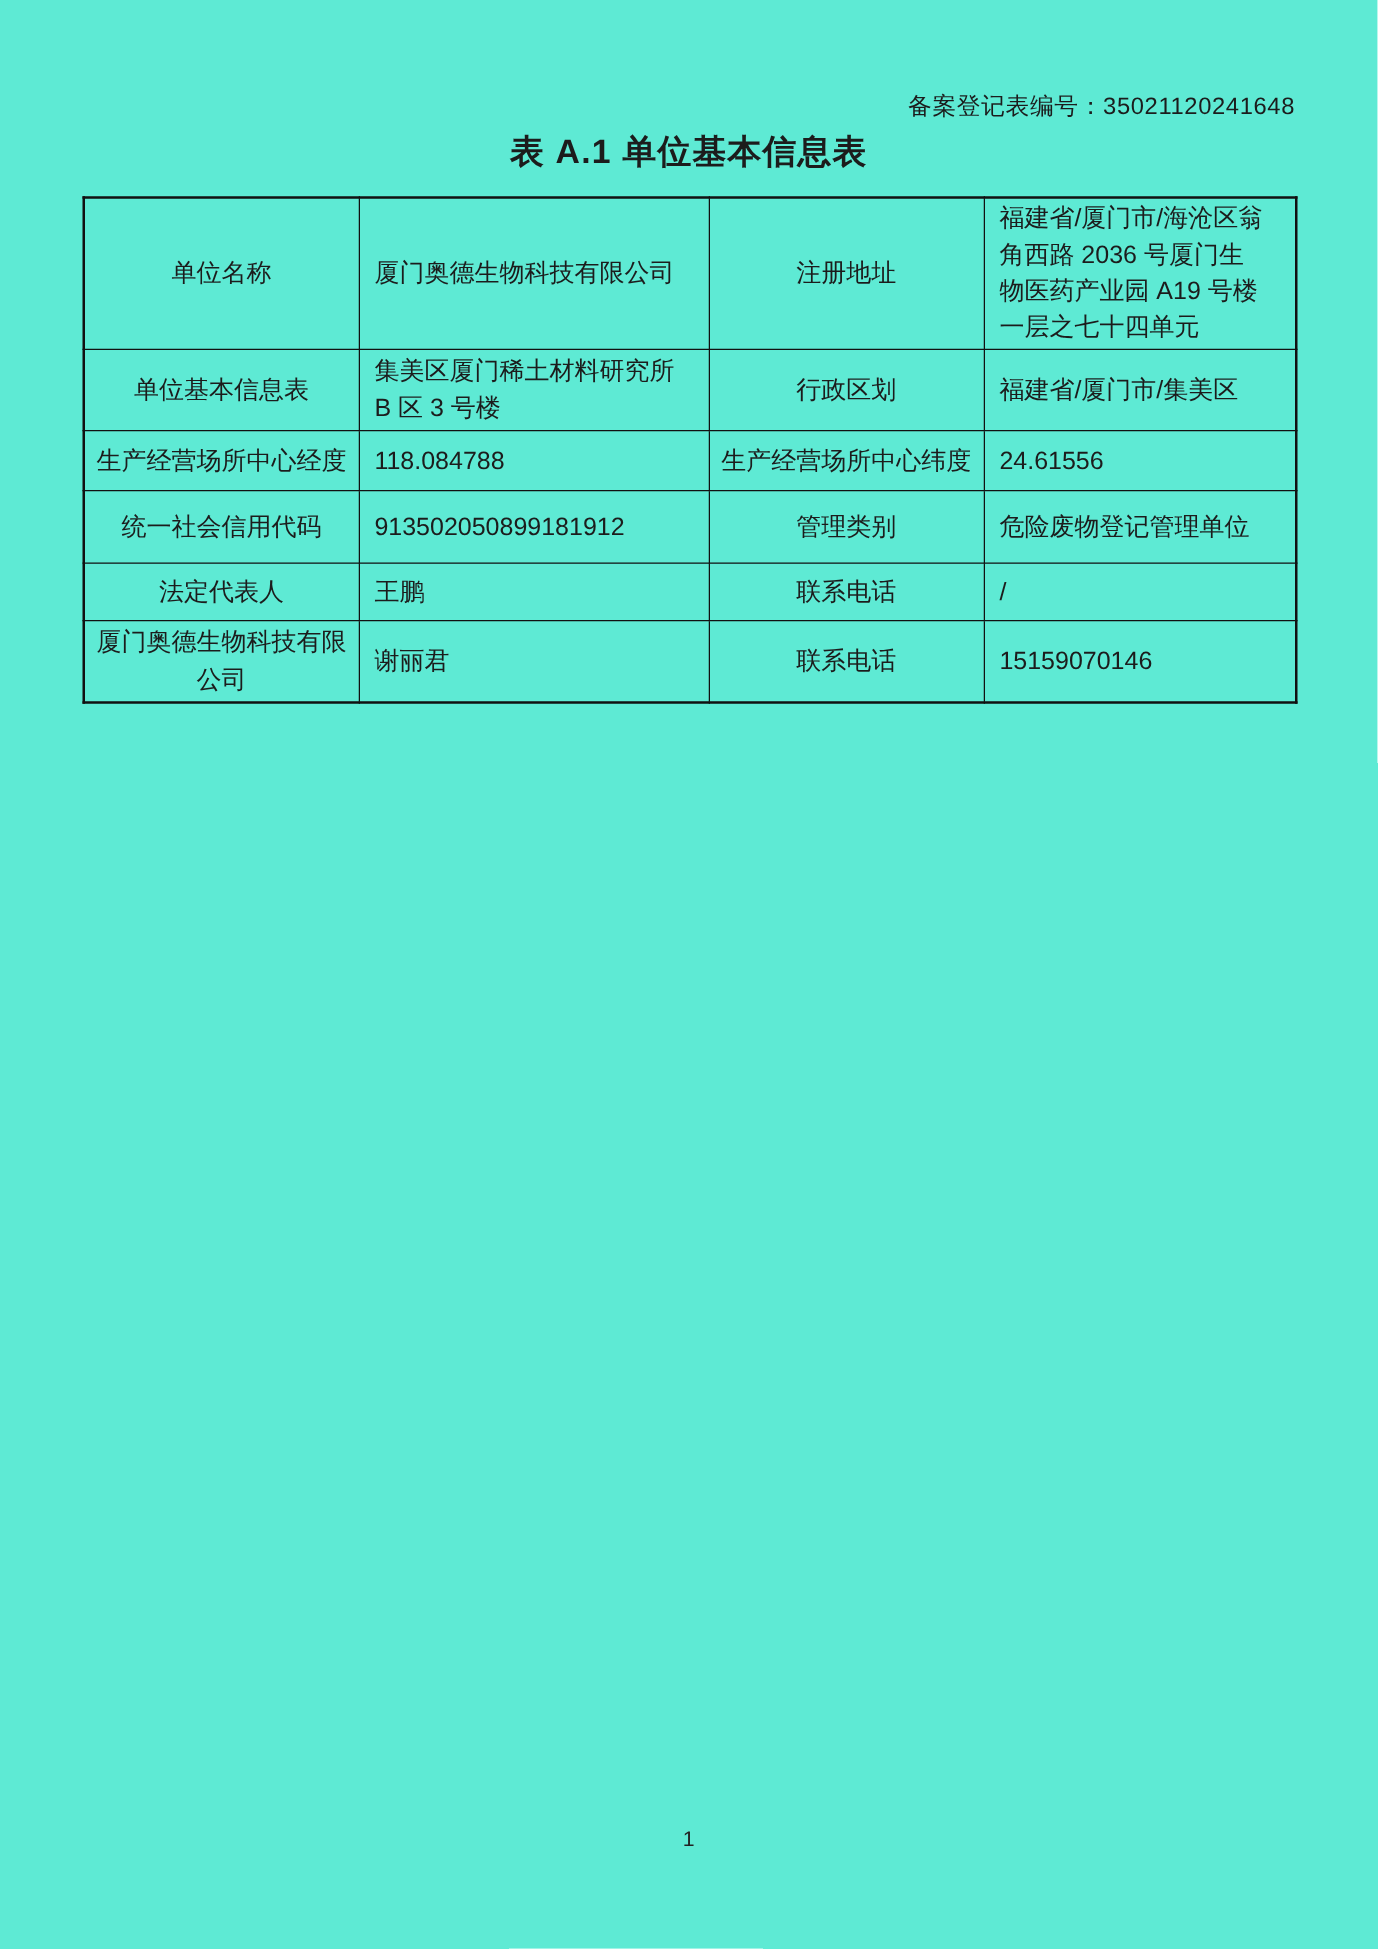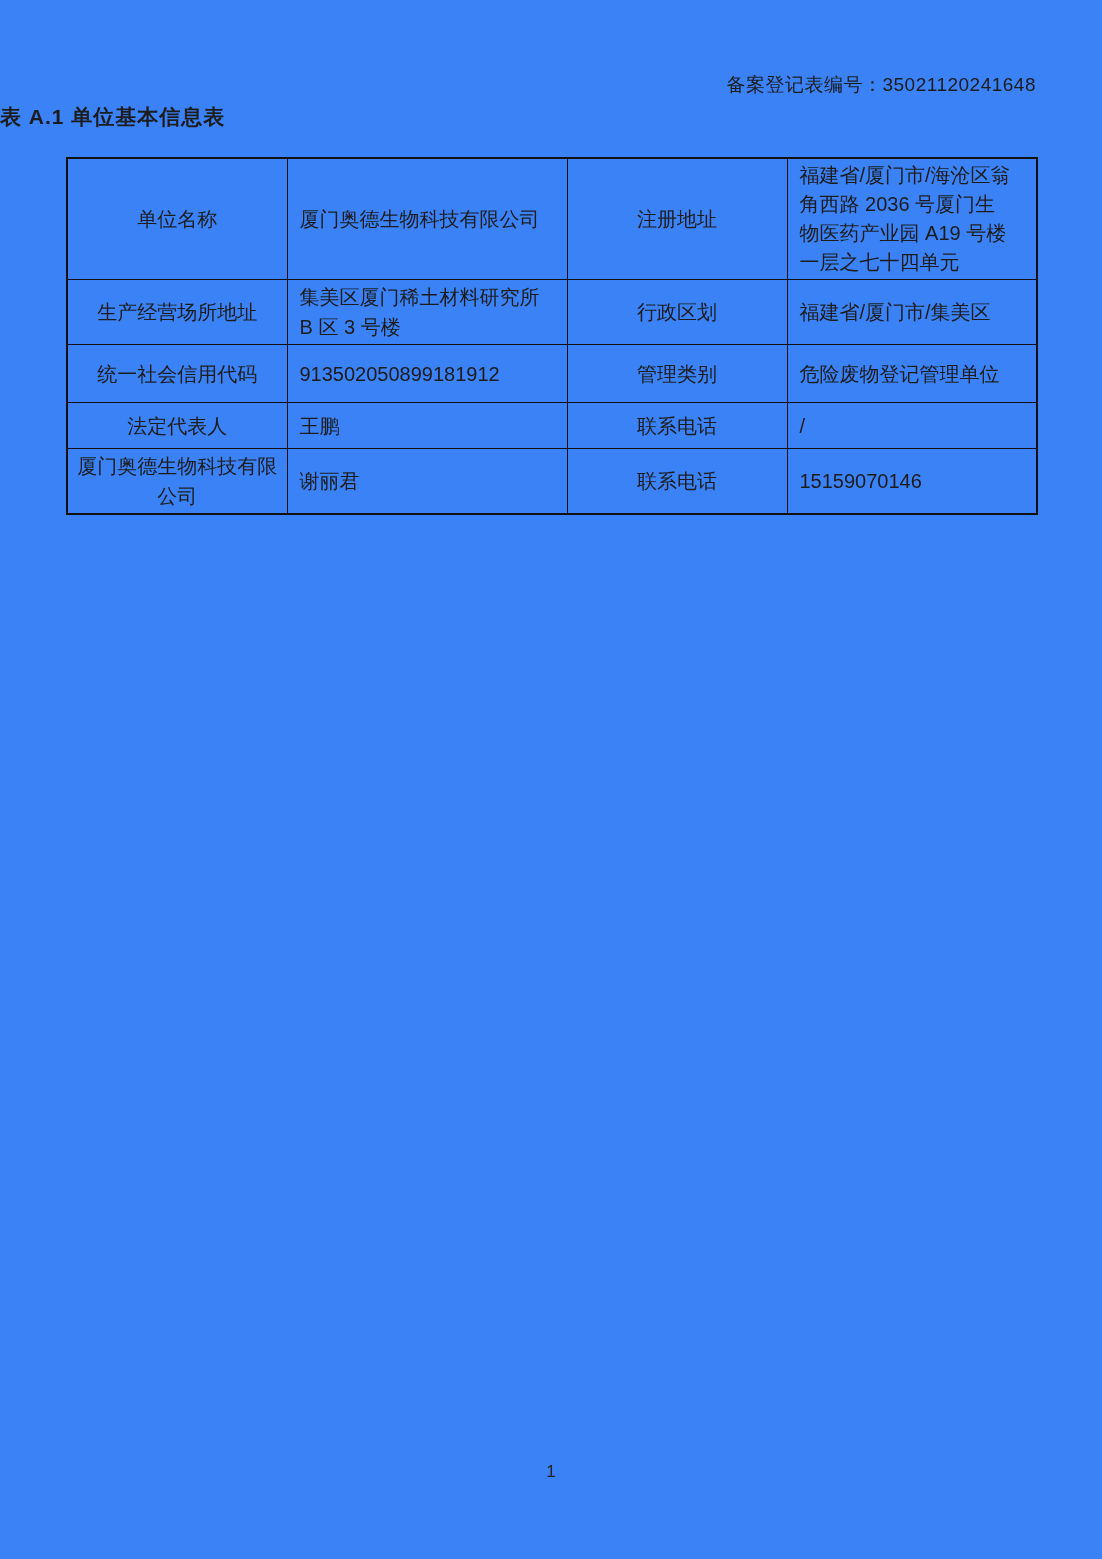--- a/index.html
+++ b/index.html
@@ -6,37 +6,38 @@
   html, body {
     background: #ffffff;
     font-family: "Liberation Sans", "DejaVu Sans", sans-serif;
     color: #1c1c1c;
   }
   .page {
     position: relative;
     width: 1102px;
     height: 1559px;
     margin: 0 auto;
-    background: #3b82f6;
+    background: #5eead4;
     overflow: hidden;
   }
   .header-note {
     position: absolute;
     top: 72px;
     right: 66px;
     font-size: 19px;
     letter-spacing: 0.5px;
     white-space: nowrap;
   }
   .doc-title {
     position: absolute;
     top: 103px;
     left: 0;
     width: 100%;
-    font-size: 21px;
+    text-align: center;
+    font-size: 27px;
     font-weight: 700;
     letter-spacing: 1px;
   }
   table.info-table {
     position: absolute;
     top: 157px;
     left: 66px;
     width: 970px;
     border-collapse: collapse;
     table-layout: fixed;
@@ -99,24 +100,30 @@
       <col style="width:250px">
     </colgroup>
     <tbody>
       <tr class="r1">
         <td class="cell-label">单位名称</td>
         <td class="cell-value">厦门奥德生物科技有限公司</td>
         <td class="cell-label">注册地址</td>
         <td class="cell-value">福建省/厦门市/海沧区翁角西路 2036 号厦门生物医药产业园 A19 号楼一层之七十四单元</td>
       </tr>
       <tr class="r2">
-        <td class="cell-label">生产经营场所地址</td>
+        <td class="cell-label">单位基本信息表</td>
         <td class="cell-value">集美区厦门稀土材料研究所 B 区 3 号楼</td>
         <td class="cell-label">行政区划</td>
         <td class="cell-value">福建省/厦门市/集美区</td>
+      </tr>
+      <tr class="r4">
+        <td class="cell-label">生产经营场所中心经度</td>
+        <td class="cell-value">118.084788</td>
+        <td class="cell-label">生产经营场所中心纬度</td>
+        <td class="cell-value">24.61556</td>
       </tr>
       <tr class="r5">
         <td class="cell-label">统一社会信用代码</td>
         <td class="cell-value">913502050899181912</td>
         <td class="cell-label">管理类别</td>
         <td class="cell-value">危险废物登记管理单位</td>
       </tr>
       <tr class="r6">
         <td class="cell-label">法定代表人</td>
         <td class="cell-value">王鹏</td>

